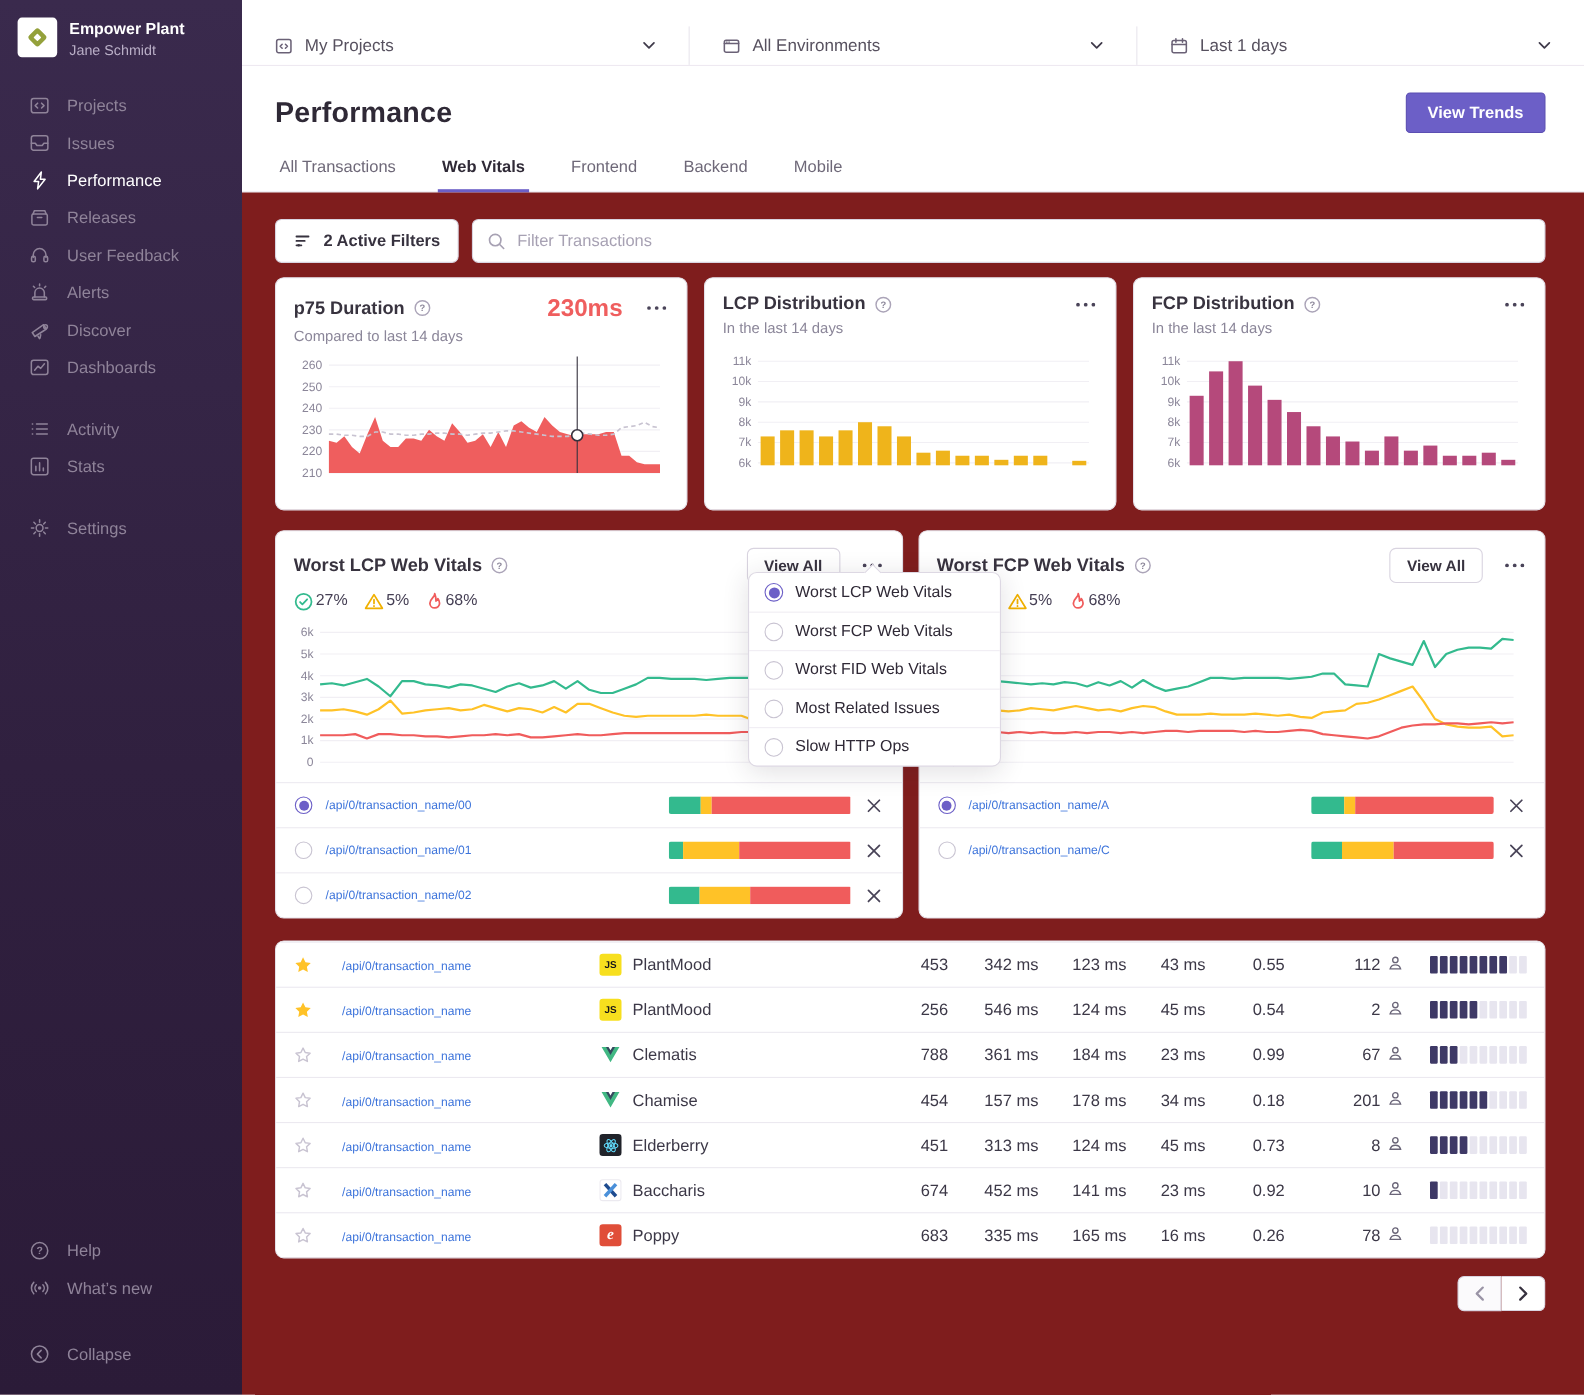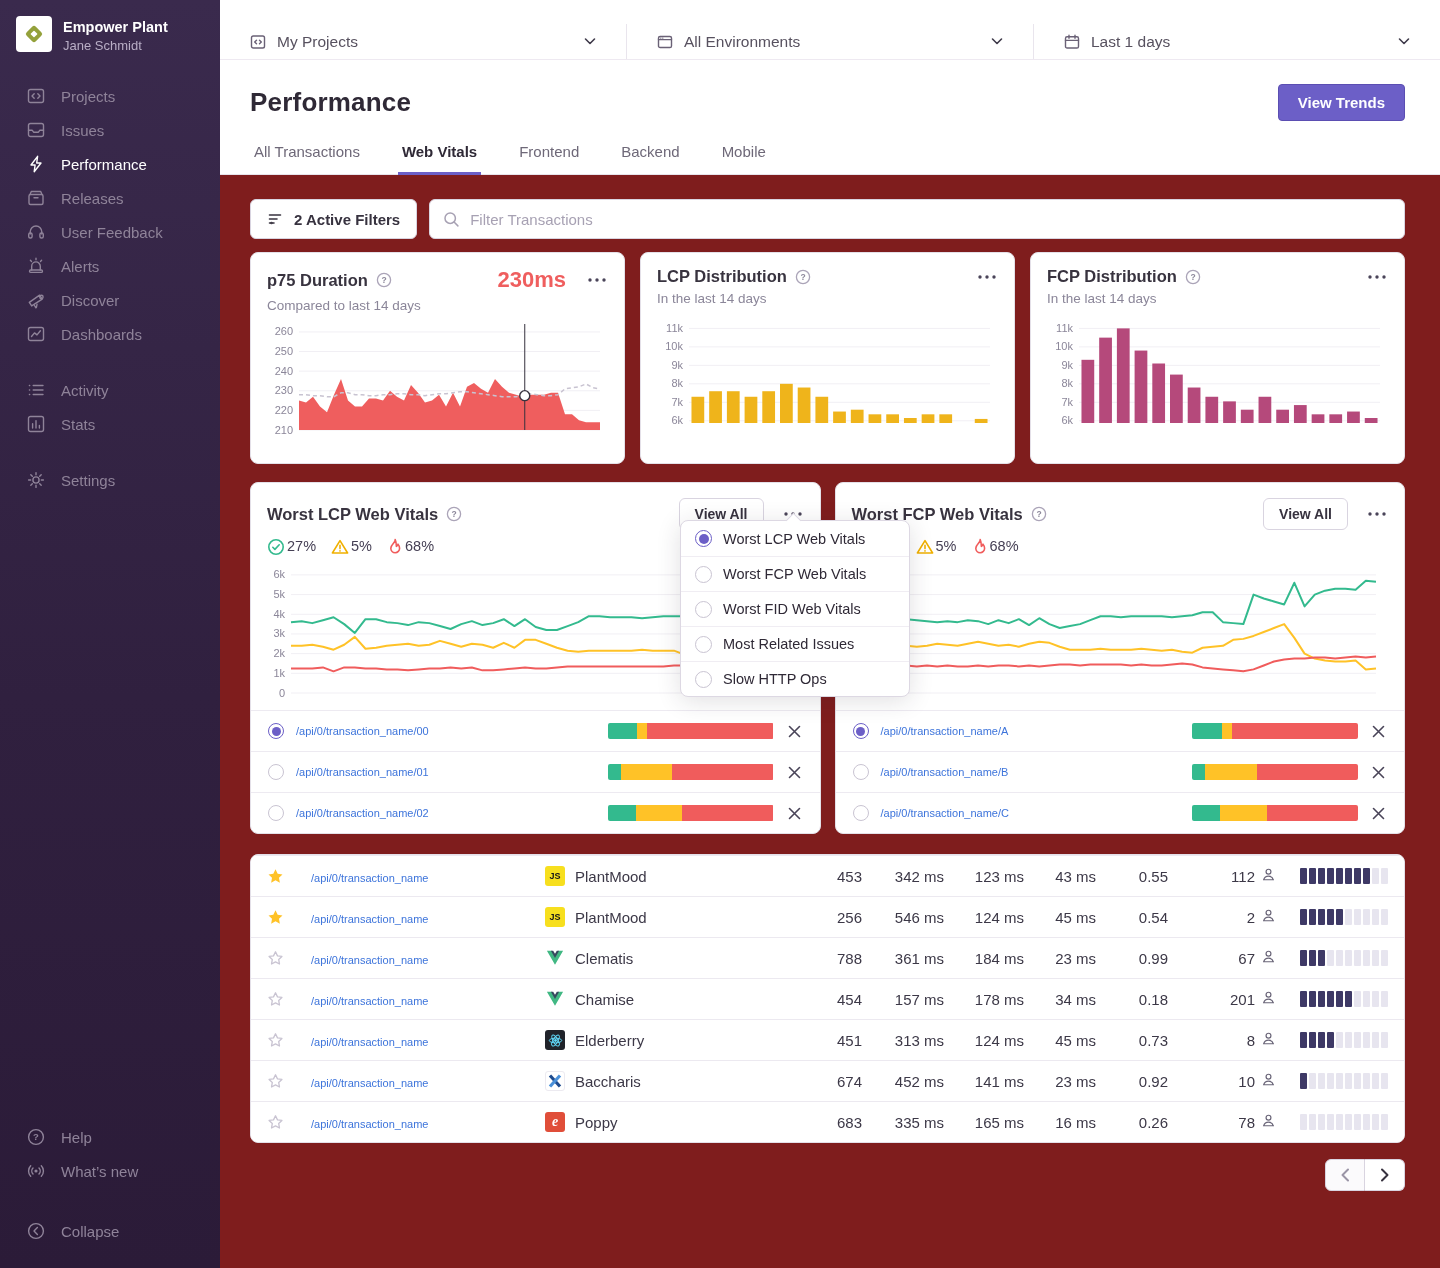--- a/index.html
+++ b/index.html
@@ -682,34 +682,20 @@
                   <div style="width: 76%; background: rgb(240, 92, 92);"></div>
                 </span>
                 <span class="close-btn">
                   <svg width="13" height="13" viewBox="0 0 13 13" fill="none" stroke="#494458" stroke-width="1.6" stroke-linecap="round">
                     <path d="M1.5 1.5l10 10M11.5 1.5l-10 10"></path>
                   </svg>
                 </span>
               </div>
               <div class="vrow">
                 <span class="radio"></span>
-                <a class="row-link">/api/0/transaction_name/B</a>
-                <span class="segbar">
-                  <div style="width: 8%; background: rgb(51, 186, 142);"></div>
-                  <div style="width: 31%; background: rgb(255, 194, 39);"></div>
-                  <div style="width: 61%; background: rgb(240, 92, 92);"></div>
-                </span>
-                <span class="close-btn">
-                  <svg width="13" height="13" viewBox="0 0 13 13" fill="none" stroke="#494458" stroke-width="1.6" stroke-linecap="round">
-                    <path d="M1.5 1.5l10 10M11.5 1.5l-10 10"></path>
-                  </svg>
-                </span>
-              </div>
-              <div class="vrow">
-                <span class="radio"></span>
                 <a class="row-link">/api/0/transaction_name/C</a>
                 <span class="segbar">
                   <div style="width: 17%; background: rgb(51, 186, 142);"></div>
                   <div style="width: 28%; background: rgb(255, 194, 39);"></div>
                   <div style="width: 55%; background: rgb(240, 92, 92);"></div>
                 </span>
                 <span class="close-btn">
                   <svg width="13" height="13" viewBox="0 0 13 13" fill="none" stroke="#494458" stroke-width="1.6" stroke-linecap="round">
                     <path d="M1.5 1.5l10 10M11.5 1.5l-10 10"></path>
                   </svg>

